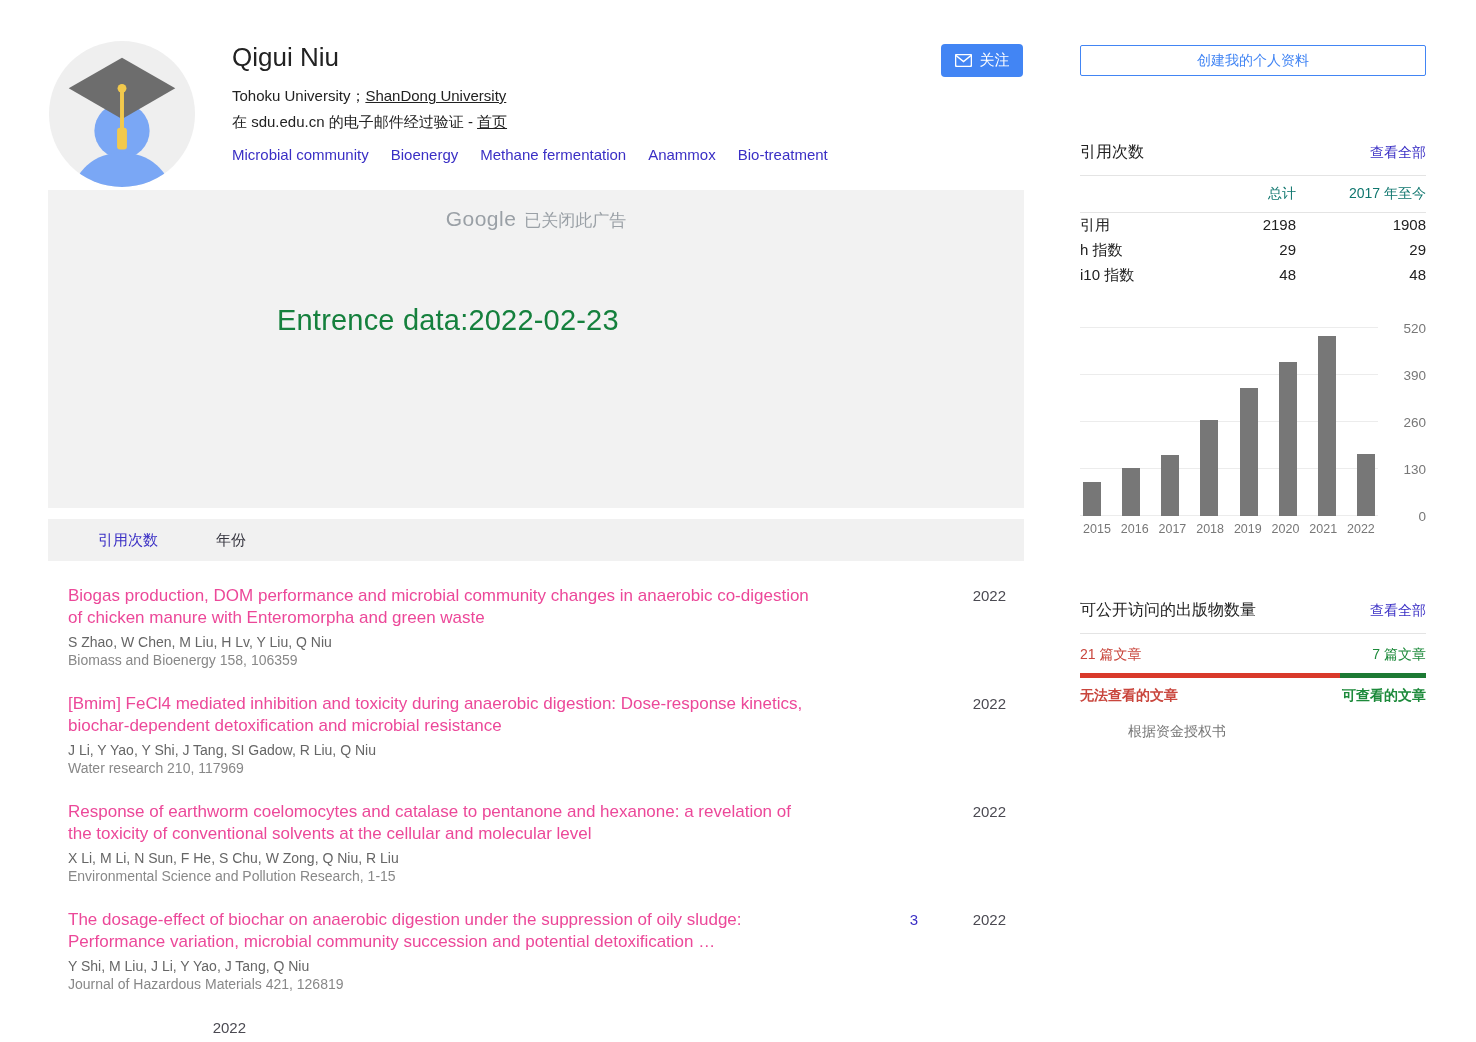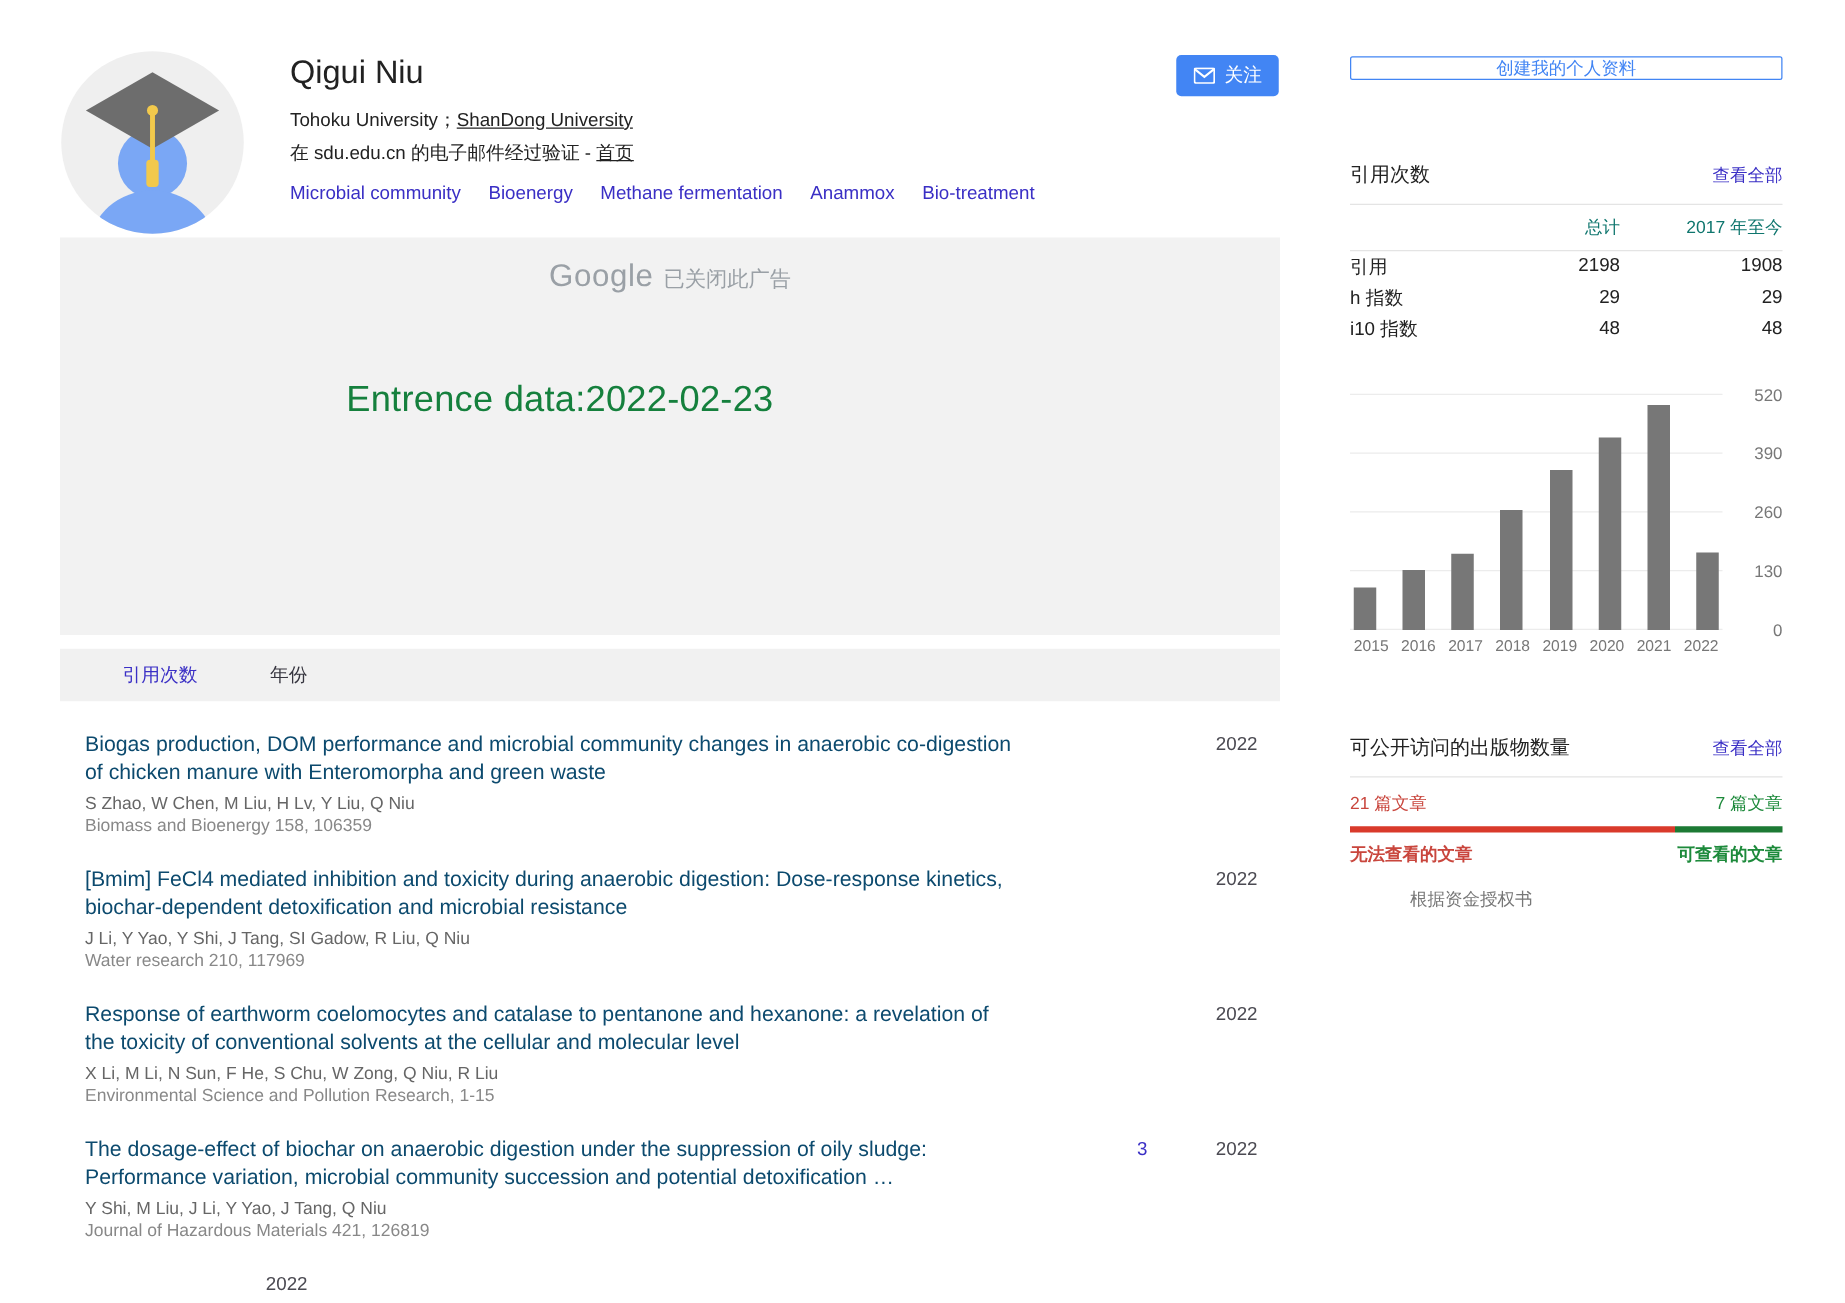--- a/index.html
+++ b/index.html
@@ -19,44 +19,44 @@
   .verified { margin-top:7px; font-size:15px; color:#222; }
   .interests { margin-top:14px; font-size:15px; }
   .interests a { color:#3a2fc5; text-decoration:none; margin-right:22px; cursor:pointer; }
   .follow-btn { position:absolute; right:1px; top:4px; width:82px; height:33px;
     background:#4285f4; color:#fff; border:none; border-radius:4px; font-size:15px;
     display:flex; align-items:center; justify-content:center; gap:8px; cursor:pointer;
     font-family:inherit; }
 
   .ad-box { position:relative; margin-top:2px; height:318px; background:#f2f2f2; }
   .ad-brand-line { text-align:center; padding-top:17px; color:#9aa0a6; }
-  .ad-google { font-size:25px; font-weight:500; letter-spacing:.5px; color:#9aa0a6; }
+  .ad-google { font-size:21px; font-weight:500; letter-spacing:.5px; color:#9aa0a6; }
   .ad-status { font-size:17px; color:#9aa0a6; margin-left:8px; }
   .ad-overlay { position:absolute; left:229px; top:114px; font-size:29px; font-weight:400;
     color:#15803d; letter-spacing:.2px; }
 
   .table-header { margin-top:11px; height:42px; background:#f1f1f1; display:flex;
     align-items:center; padding:0 18px 0 20px; font-size:15px; }
   .th-title { flex:1; color:#3a2fc5; cursor:pointer; }
   .th-cited { width:90px; text-align:right; color:#3a2fc5; cursor:pointer; }
   .th-year  { width:88px; text-align:right; color:#36353f; }
 
   .articles { padding:0 18px 0 20px; }
   .article { display:flex; margin-top:24px; }
   .art-main { flex:1; padding-right:14px; }
-  .art-title { font-size:17px; line-height:22px; color:#0c4a6e; text-decoration:none;
+  .art-title { font-size:17px; line-height:22px; color:#ec4899; text-decoration:none;
     display:block; cursor:pointer; }
   .art-authors { margin-top:4px; font-size:14px; color:#666; line-height:18px; }
   .art-venue { font-size:14px; color:#888; line-height:18px; }
   .art-cited { width:90px; text-align:right; font-size:15px; color:#3a2fc5; padding-top:2px; cursor:pointer; }
   .art-year  { width:88px; text-align:right; font-size:15px; color:#4b4a52; padding-top:2px; }
 
   
   .sidebar { position:absolute; left:1080px; top:45px; width:346px; }
-  .create-btn { width:100%; height:19px; background:#fff; border:1px solid #4285f4;
+  .create-btn { width:100%; height:31px; background:#fff; border:1px solid #4285f4;
     border-radius:2px; color:#4285f4; font-size:14px; cursor:pointer; font-family:inherit; }
 
   .section-head { display:flex; align-items:baseline; justify-content:space-between; }
   .section-title { font-size:16px; font-weight:400; color:#222; }
   .view-all { font-size:14px; color:#3a2fc5; text-decoration:none; cursor:pointer; }
 
   .cited-section { margin-top:66px; }
   .divider { border-bottom:1px solid #e4e4e4; }
   .cited-section .divider { margin-top:12px; }
   .stat-cols { display:flex; padding:9px 0; font-size:14px; color:#0f766e; border-bottom:1px solid #e4e4e4; }

